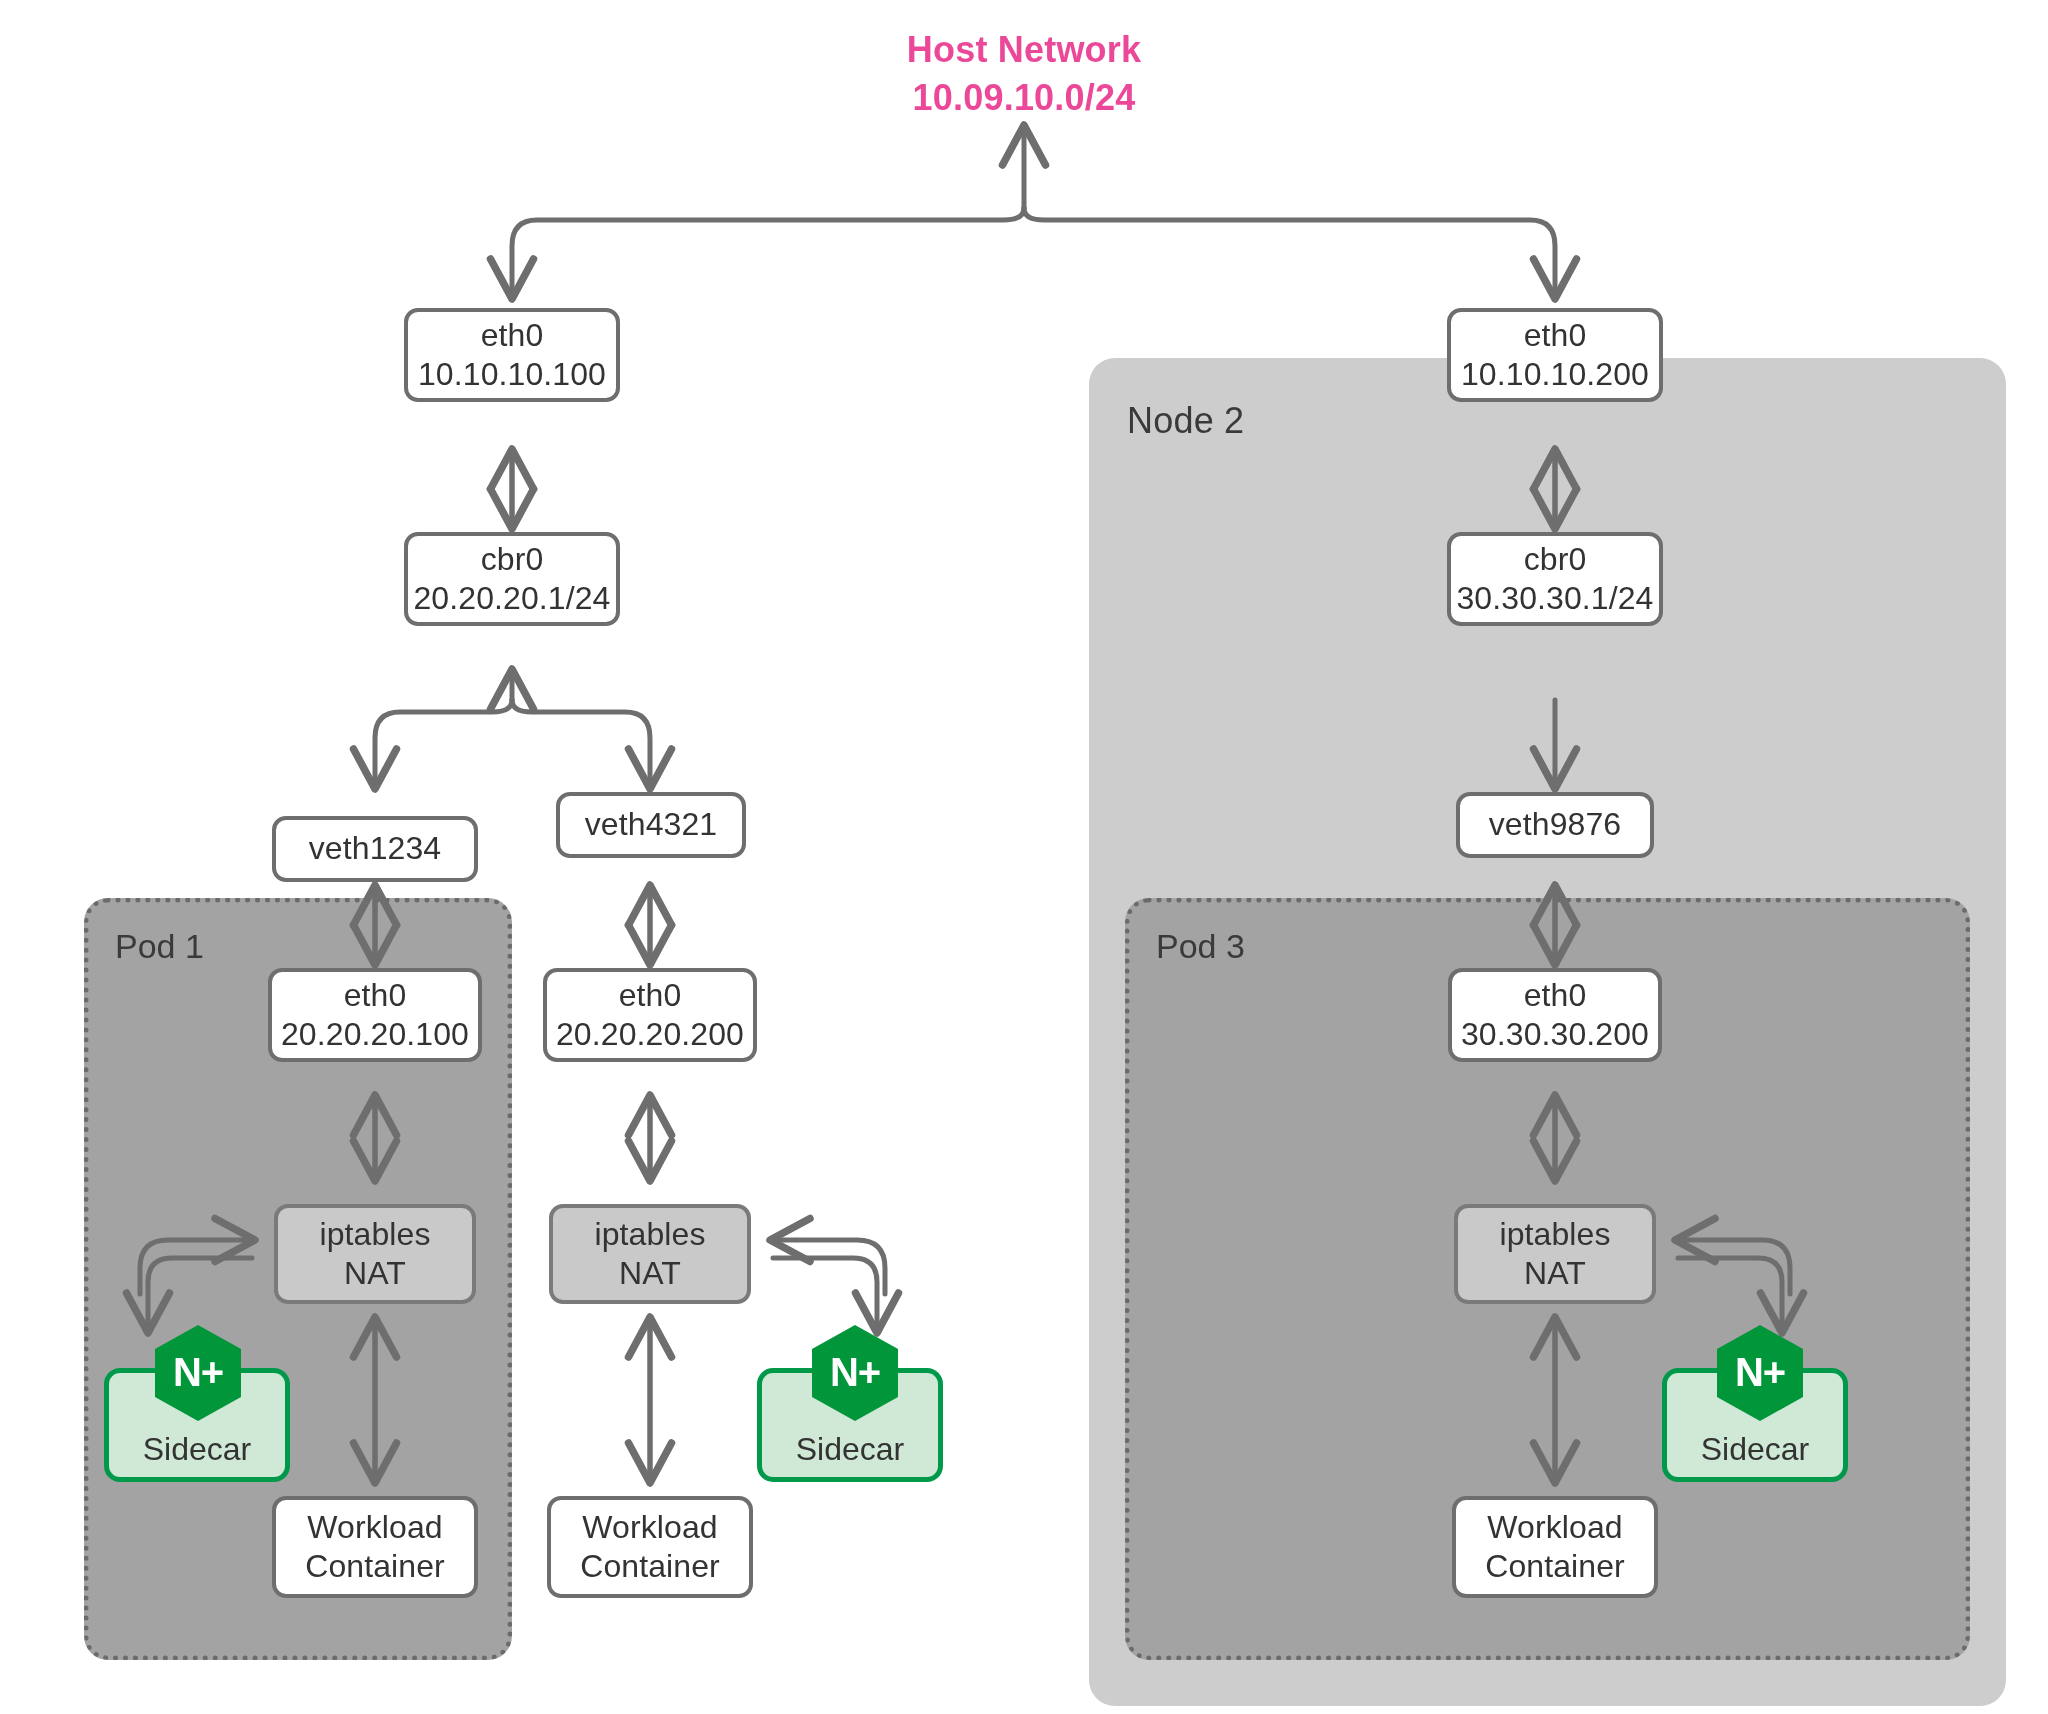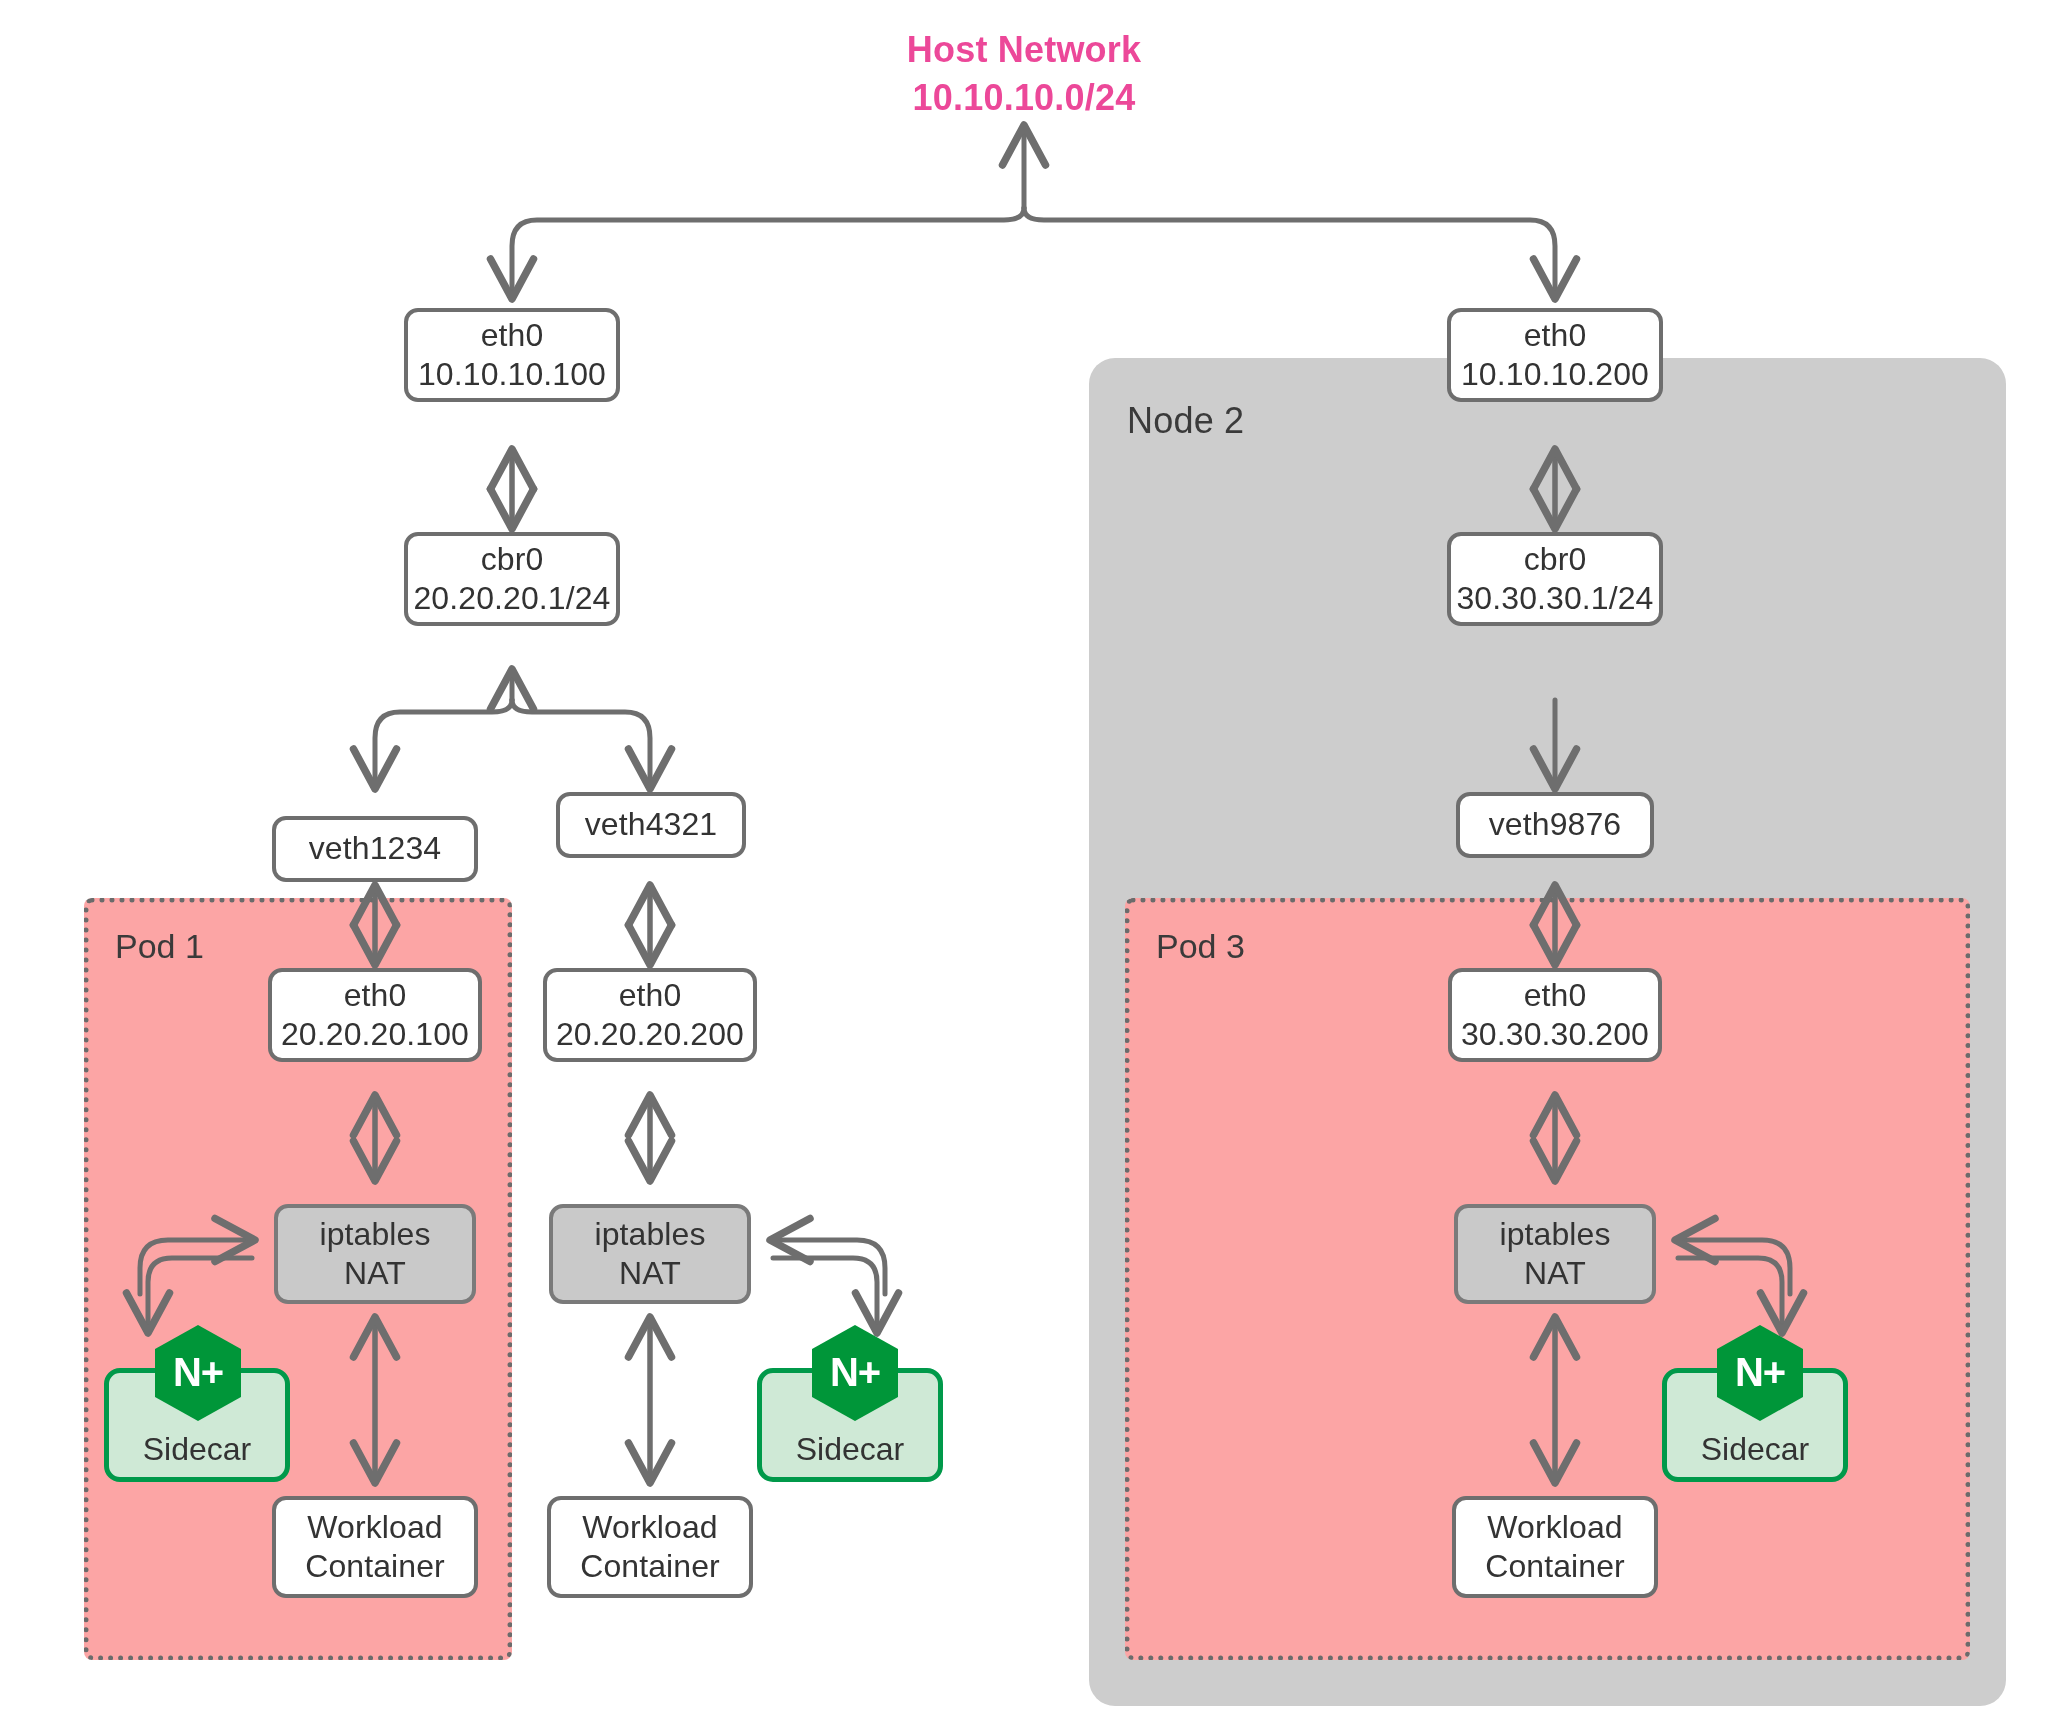--- a/index.html
+++ b/index.html
@@ -23,21 +23,21 @@
   .node{
     position:absolute;background:#cdcdcd;border-radius:26px;
   }
   .node-label{
     position:absolute;font-size:36px;color:#3a3a3a;font-weight:normal;
     letter-spacing:.2px;white-space:nowrap;
   }
 
   
   .pod{
-    position:absolute;background:#fca5a5;border-radius:8px;
+    position:absolute;background:#a3a3a3;border-radius:24px;
     border:5px dotted #6b6b6b;
     box-sizing:border-box;
   }
   .pod-label{
     position:absolute;font-size:34px;color:#3a3a3a;white-space:nowrap;
   }
 
   
   .box{
     position:absolute;box-sizing:border-box;
@@ -69,21 +69,21 @@
     line-height:1;margin-top:-2px;
   }
 </style>
 </head>
 <body>
 
 <div class="stage">
 
   <div class="title">
     <span>Host Network</span>
-    <span>10.10.10.0/24</span>
+    <span>10.09.10.0/24</span>
   </div>
 
 
   <div class="node" style="left:1089px;top:358px;width:917px;height:1348px;">
     <div class="node-label" style="left:38px;top:42px;">Node 2</div>
   </div>
 
   <div class="pod" style="left:84px;top:898px;width:428px;height:762px;">
     <div class="pod-label" style="left:26px;top:24px;">Pod 1</div>
   </div>

